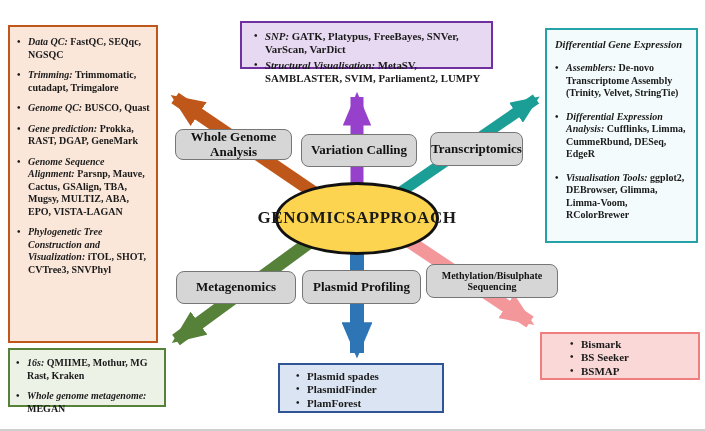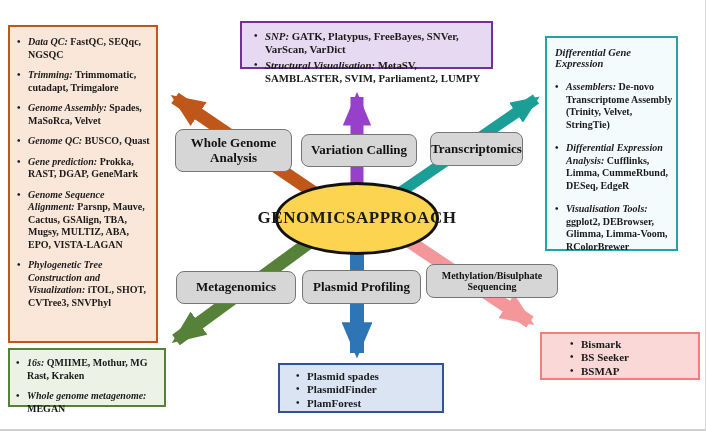--- a/index.html
+++ b/index.html
@@ -17,37 +17,37 @@
   .tool-item:last-child { margin-bottom: 0; }
   .tool-item::before { content: "\2022"; flex: 0 0 11px; font-size: 10px; }
   .tool-text { flex: 1; }
   .lead { font-style: italic; }
 
   .box-wga { left: 8px; top: 25px; width: 150px; height: 318px;
     border: 2px solid #c0571a; background: #fae7da; padding: 9px 4px 6px 7px; font-size: 10px; }
   .box-variation { left: 240px; top: 21px; width: 253px; height: 48px;
     border: 2px solid #7030a0; background: #e7d9f1; padding: 7px 6px 5px 12px; font-size: 10.8px; }
   .box-variation .tool-item { margin-bottom: 2px; }
-  .box-transcriptomics { left: 545px; top: 28px; width: 133px; height: 215px;
-    border: 2px solid #25a2a8; background: #f4fbfc; padding: 9px 3px 6px 8px; font-size: 10px; margin-top: 8px; }
+  .box-transcriptomics { left: 545px; top: 28px; width: 153px; height: 215px;
+    border: 2px solid #25a2a8; background: #f4fbfc; padding: 9px 3px 6px 8px; font-size: 10px; }
   .box-title { font-style: italic; margin-bottom: 12px; font-size: 10.5px; }
   .box-transcriptomics .tool-item { margin-bottom: 11px; }
   .box-metagenomics { left: 8px; top: 348px; width: 158px; height: 59px;
     border: 2px solid #568139; background: #edf2e7; padding: 7px 3px 5px 6px; font-size: 10px; }
   .box-plasmid { left: 278px; top: 363px; width: 166px; height: 50px;
     border: 2px solid #2f5597; background: #dbe4f2; padding: 5px 6px 5px 16px; font-size: 11px; }
   .box-plasmid .tool-item, .box-methylation .tool-item { margin-bottom: 0; line-height: 1.22; }
   .box-methylation { left: 540px; top: 332px; width: 160px; height: 48px;
     border: 2px solid #ef7f7f; background: #fad8d8; padding: 4px 6px 4px 28px; font-size: 11px; }
 
   .branch-label { position: absolute; z-index: 3; background: #d6d6d6;
     border: 1.5px solid #767676; border-radius: 8px; display: flex; align-items: center;
     justify-content: center; text-align: center; font-weight: bold; font-size: 13px;
     line-height: 1.1; color: #111; }
-  .label-wga { left: 175px; top: 129px; width: 117px; height: 43px; }
+  .label-wga { left: 175px; top: 129px; width: 117px; height: 31px; }
   .label-vc  { left: 301px; top: 134px; width: 116px; height: 33px; }
   .label-tr  { left: 430px; top: 132px; width: 93px; height: 34px; }
   .label-mg  { left: 176px; top: 271px; width: 120px; height: 33px; }
   .label-pp  { left: 302px; top: 270px; width: 119px; height: 34px; }
   .label-me  { left: 426px; top: 264px; width: 132px; height: 34px; font-size: 10px; }
 
   .center-ellipse { position: absolute; z-index: 4; left: 275px; top: 182px;
     width: 164px; height: 73px; border: 3px solid #111; border-radius: 50%;
     background: #fcd44f; display: flex; flex-direction: row; align-items: center;
     justify-content: center; font-weight: bold; font-size: 17px; letter-spacing: 0.5px;
@@ -91,23 +91,20 @@
     <ul class="tool-list">
 
         <li class="tool-item">
           <span class="tool-text"><span class="lead">Data QC:</span><span class="rest"> FastQC, SEQqc, NGSQC</span></span>
         </li>
 
         <li class="tool-item">
           <span class="tool-text"><span class="lead">Trimming:</span><span class="rest"> Trimmomatic, cutadapt, Trimgalore</span></span>
         </li>
 
-        <li class="tool-item">
-          <span class="tool-text"><span class="lead">Genome Assembly:</span><span class="rest"> Spades, MaSoRca, Velvet</span></span>
-        </li>
 
         <li class="tool-item">
           <span class="tool-text"><span class="lead">Genome QC:</span><span class="rest"> BUSCO, Quast</span></span>
         </li>
 
         <li class="tool-item">
           <span class="tool-text"><span class="lead">Gene prediction:</span><span class="rest"> Prokka, RAST, DGAP, GeneMark</span></span>
         </li>
 
         <li class="tool-item">

